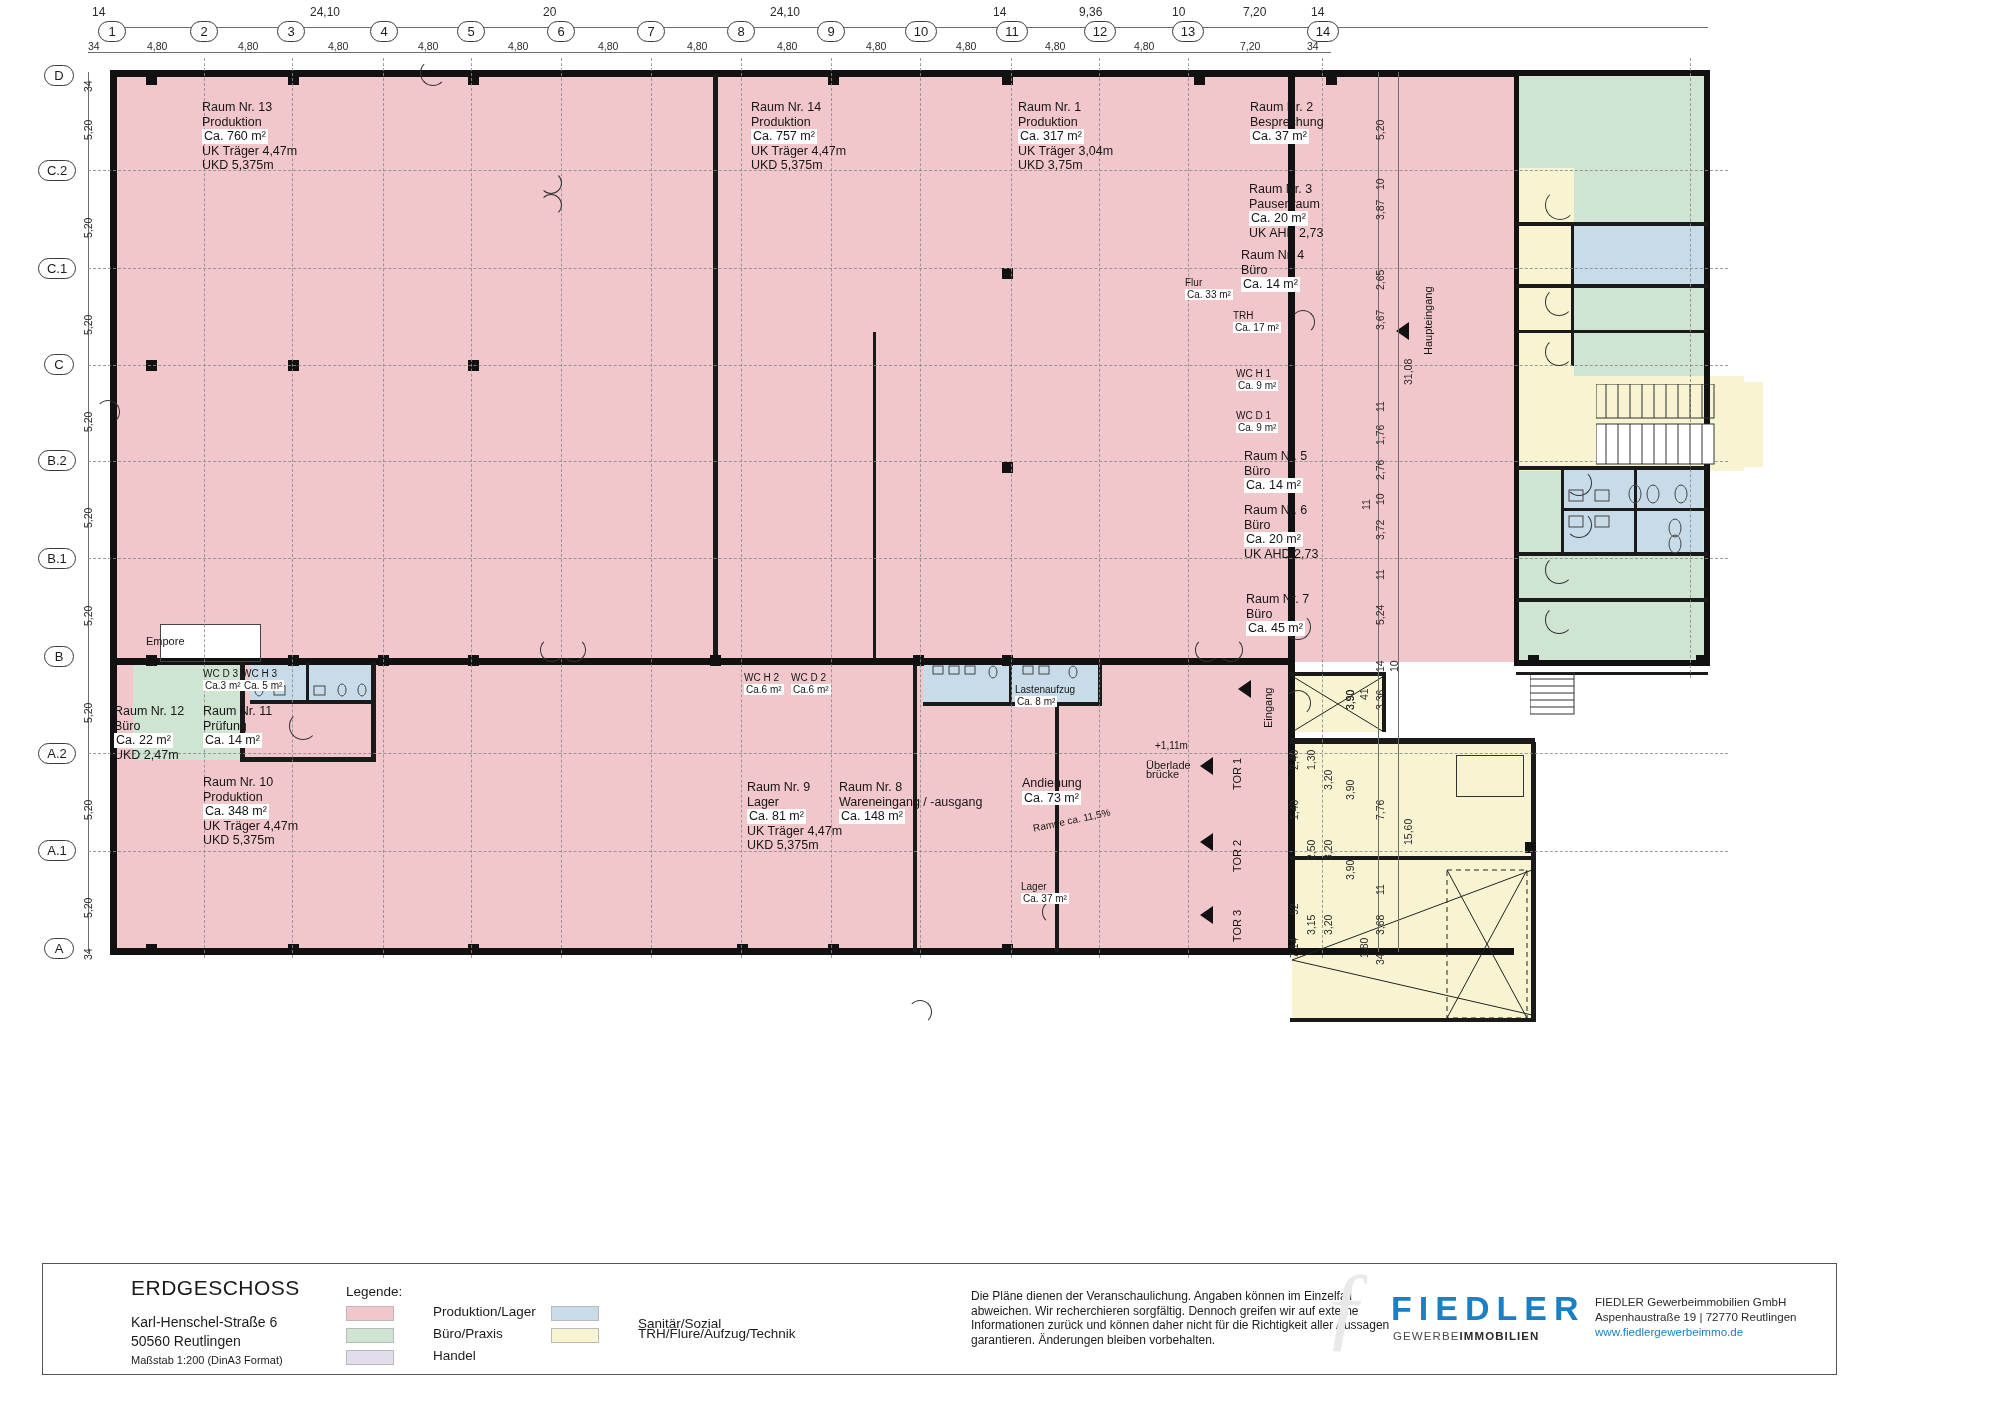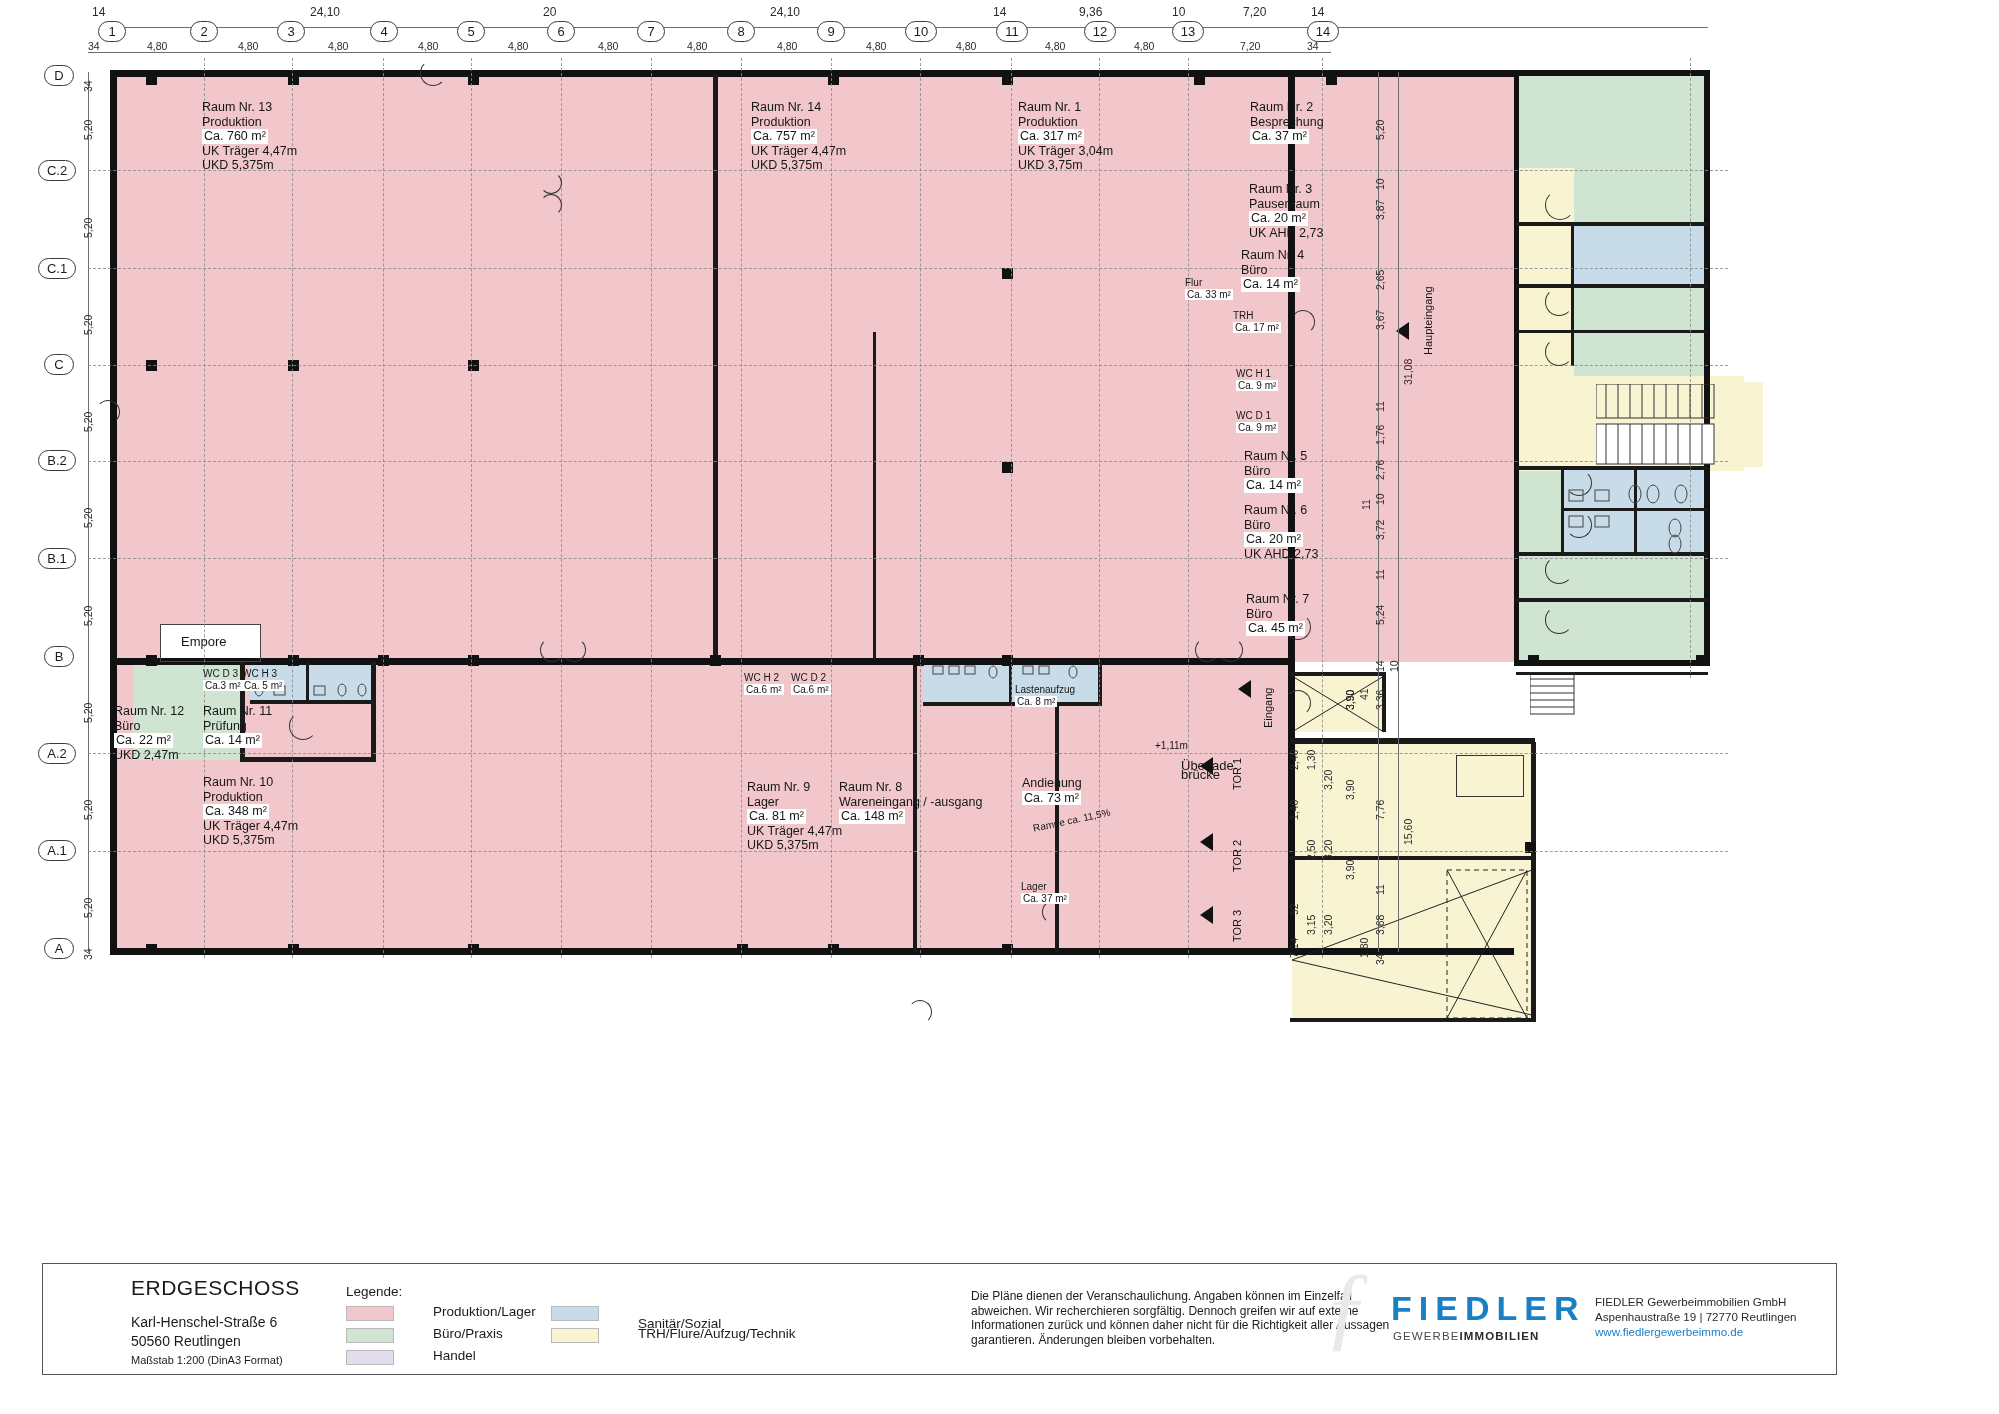--- a/index.html
+++ b/index.html
@@ -83,21 +83,21 @@
     line-height: 14.5px;
     color: #161616;
     white-space: nowrap;
   }
   .roomlbl .area {
     background: #ffffff;
     display: inline-block;
     padding: 0 2px;
   }
   .roomlbl.tiny { font-size: 10px; line-height: 11.5px; }
-  .roomlbl.xtiny { font-size: 13px; line-height: 9px; margin-left: 35px; }
+  .roomlbl.xtiny { font-size: 11px; line-height: 9px; }
 
   
   .vtxt {
     position: absolute;
     font-size: 11px;
     color: #111;
     transform-origin: left top;
     transform: rotate(-90deg);
     white-space: nowrap;
   }

